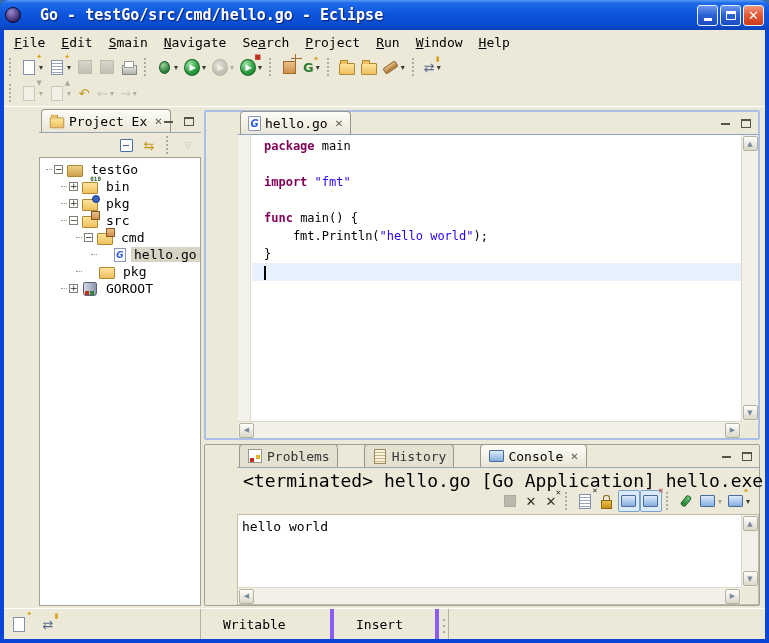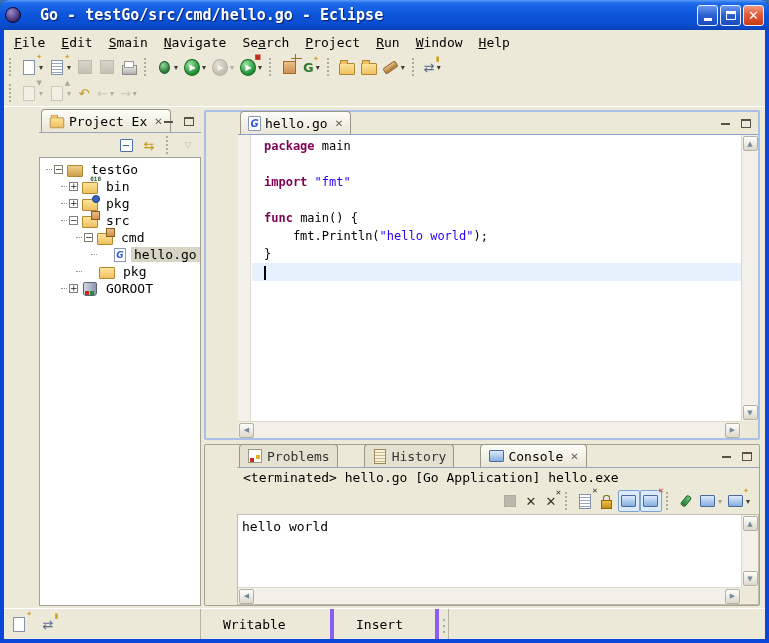--- a/index.html
+++ b/index.html
@@ -168,21 +168,21 @@
       display:flex; justify-content:space-between; align-items:center; padding:0 1px; }
   .sc-btn{ width:15px; height:15px; border:1px solid #b5b1a0; border-radius:2px; color:#7a8a9e; font-size:7px;
       display:flex; align-items:center; justify-content:center; flex:none;
       background:linear-gradient(180deg,#fefefb,#dcd8ca); font-family:"DejaVu Sans",sans-serif; }
   .sc-corner{ position:absolute; right:0; bottom:0; width:17px; height:17px; background:#ece9d8; }
 
   
   .console-panel{ left:200px; right:5px; top:337px; bottom:33px; border:1px solid #a3a094; border-radius:2px;
       background:#ece9d8; }
   .console-tabs{ display:flex; align-items:flex-start; height:23px;gap:24px; }
-  .console-status{ height:20px; font-size:13px; padding:2px 0 0 6px; white-space:nowrap; }
+  .console-status{ height:20px; font-size:18px; padding:2px 0 0 6px; white-space:nowrap; }
   .console-toolbar{ height:26px; display:flex; align-items:center; justify-content:flex-end; padding-right:6px; }
   .console-body{ flex:1; position:relative; background:#fff; border:1px solid #c0bcac; overflow:hidden; }
   .console-out{ position:absolute; left:4px; top:4px; font-size:13px; color:#000; white-space:pre; }
 
   
   .statusbar{ position:absolute; left:0; right:0; bottom:0; height:31px; border-top:1px solid #fff;
       background:#ece9d8; display:flex; align-items:stretch; font-size:13px; }
   .sb-trim{ width:197px; border-right:1px solid #b5b1a3; display:flex; align-items:center; gap:8px; padding-left:4px; }
   .sb-field{ display:flex; align-items:center; padding-left:22px; border-right:4px solid #8b5cf6; }
   .sb-writable{ width:133px; } .sb-insert{ width:105px; }

